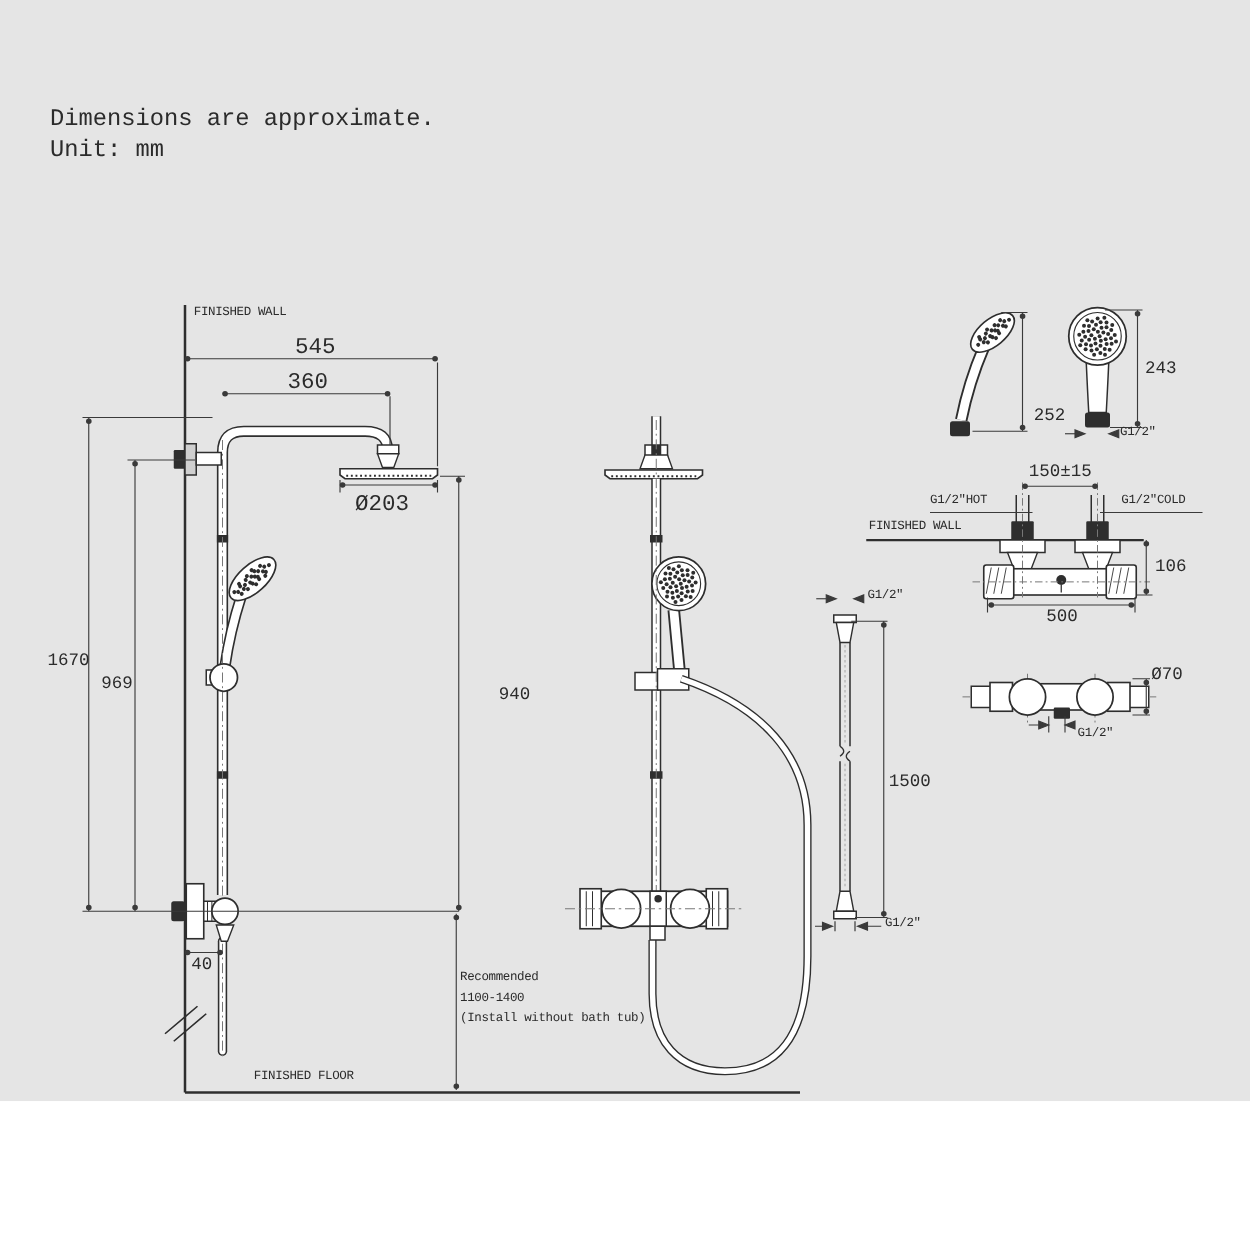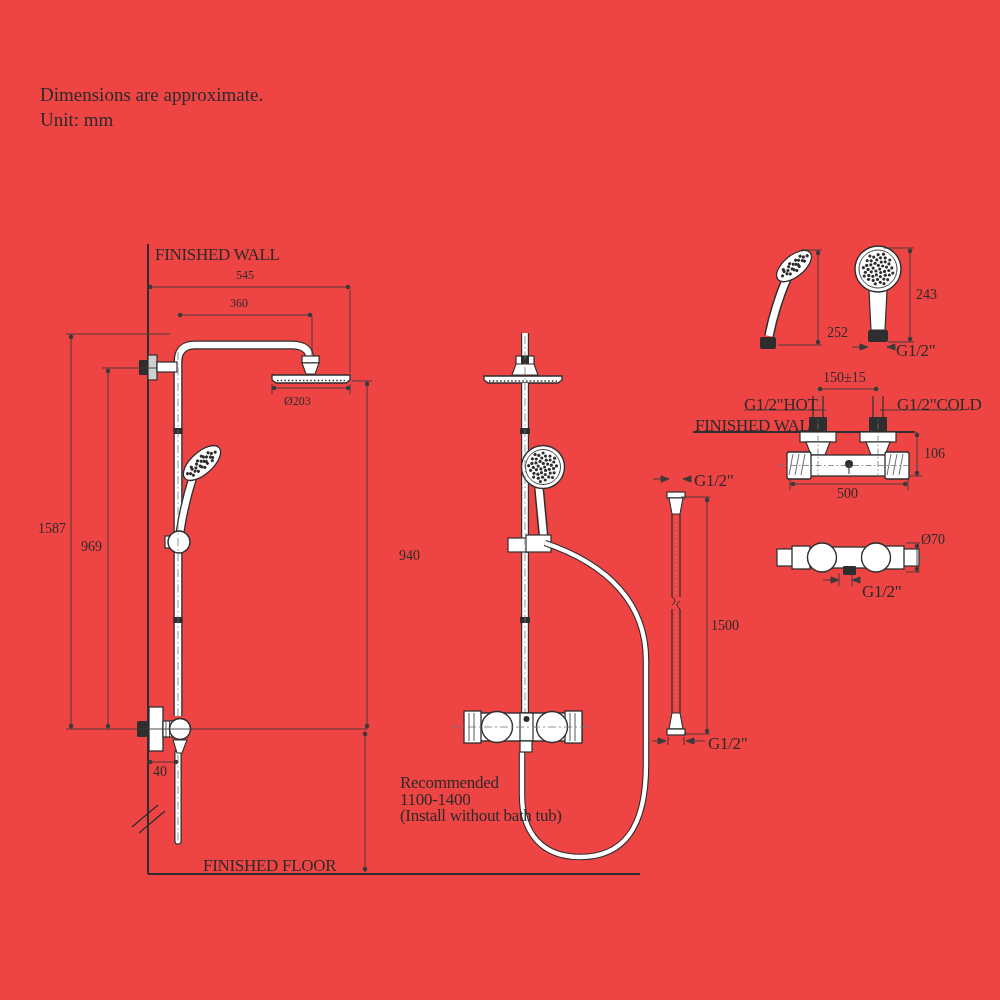--- a/index.html
+++ b/index.html
@@ -1,24 +1,24 @@
 <!DOCTYPE html>
 <html><head>
 <meta charset="utf-8">
 <style>
   html,body{margin:0;padding:0;background:#fff;}
-  .canvas{position:relative;width:1000px;height:1000px;background:#ef4444;overflow:hidden;
-          font-family:Liberation Serif, serif;color:#2b2b2b;}
+  .canvas{position:relative;width:1000px;height:881px;background:#e5e5e5;overflow:hidden;
+          font-family:Liberation Mono, monospace;color:#2b2b2b;}
   svg{position:absolute;left:0;top:0;}
   .lbl{position:absolute;white-space:nowrap;color:#2b2b2b;}
   .note{font-size:19px;}
-  .dim{font-size:12px;}
+  .dim{font-size:18px;}
   .dims{font-size:14px;}
-  .small{font-size:17px;letter-spacing:-0.3px;}
-  .multi div{line-height:16.5px;margin-left:32px;}
+  .small{font-size:10px;letter-spacing:-0.3px;}
+  .multi div{line-height:16.5px;}
 </style>
 </head>
 <body>
 
 <div class="canvas">
 
 <svg width="1000" height="1000" viewBox="0 0 1000 1000">
   <g stroke="#2e2e2e" fill="none" stroke-width="1.2">
 
     <g>
@@ -349,21 +349,21 @@
   </g>
 </svg>
 
 <div class="lbl note" style="left:40px;top:84px;">Dimensions are approximate.</div>
 <div class="lbl note" style="left:40px;top:109px;">Unit: mm</div>
 
 <div class="lbl small" style="left:155px;top:245px;">FINISHED WALL</div>
 <div class="lbl dim" style="left:236px;top:268px;">545</div>
 <div class="lbl dim" style="left:230px;top:296px;">360</div>
 <div class="lbl dim" style="left:284px;top:394px;">Ø203</div>
-<div class="lbl dims" style="left:38px;top:521px;">1587</div>
+<div class="lbl dims" style="left:38px;top:521px;">1670</div>
 <div class="lbl dims" style="left:81px;top:539px;">969</div>
 <div class="lbl dims" style="left:369px;top:548px;margin-left:30px;">940</div>
 <div class="lbl dims" style="left:153px;top:764px;">40</div>
 
 <div class="lbl small multi" style="left:368px;top:775px;">
   <div>Recommended</div>
   <div>1100-1400</div>
   <div>(Install without bath tub)</div>
 </div>
 <div class="lbl small" style="left:203px;top:856px;">FINISHED FLOOR</div>

